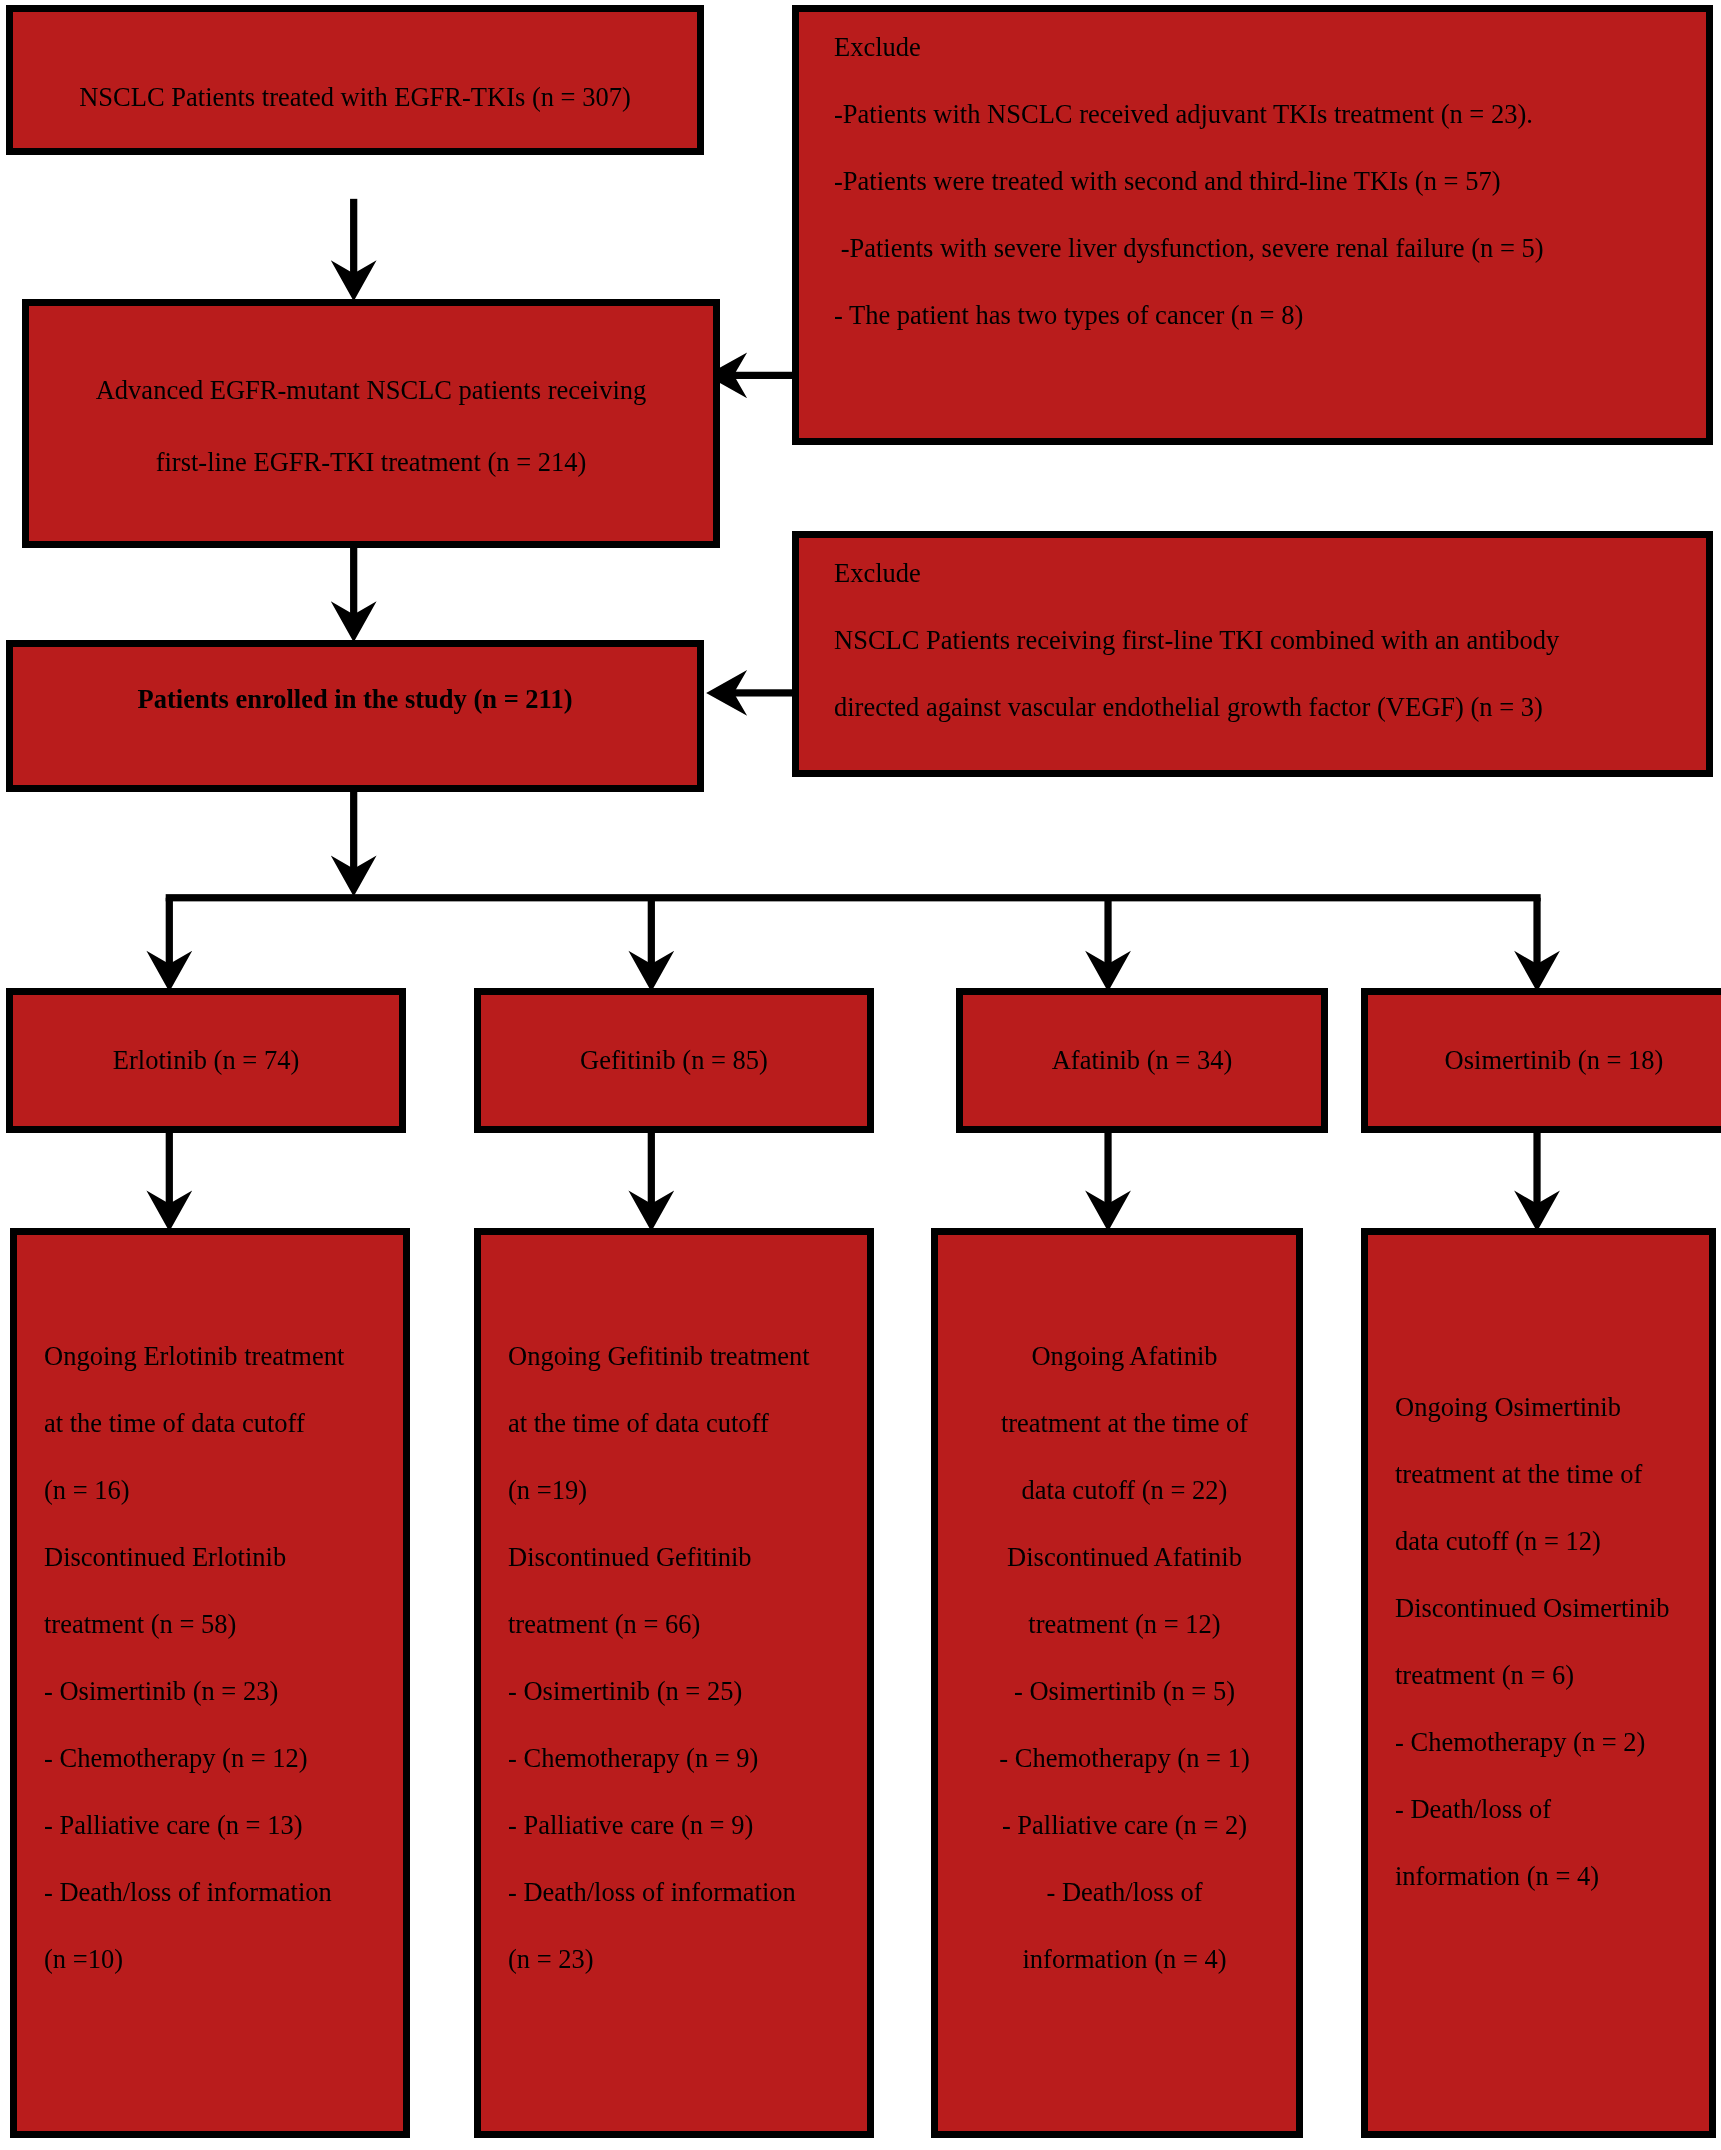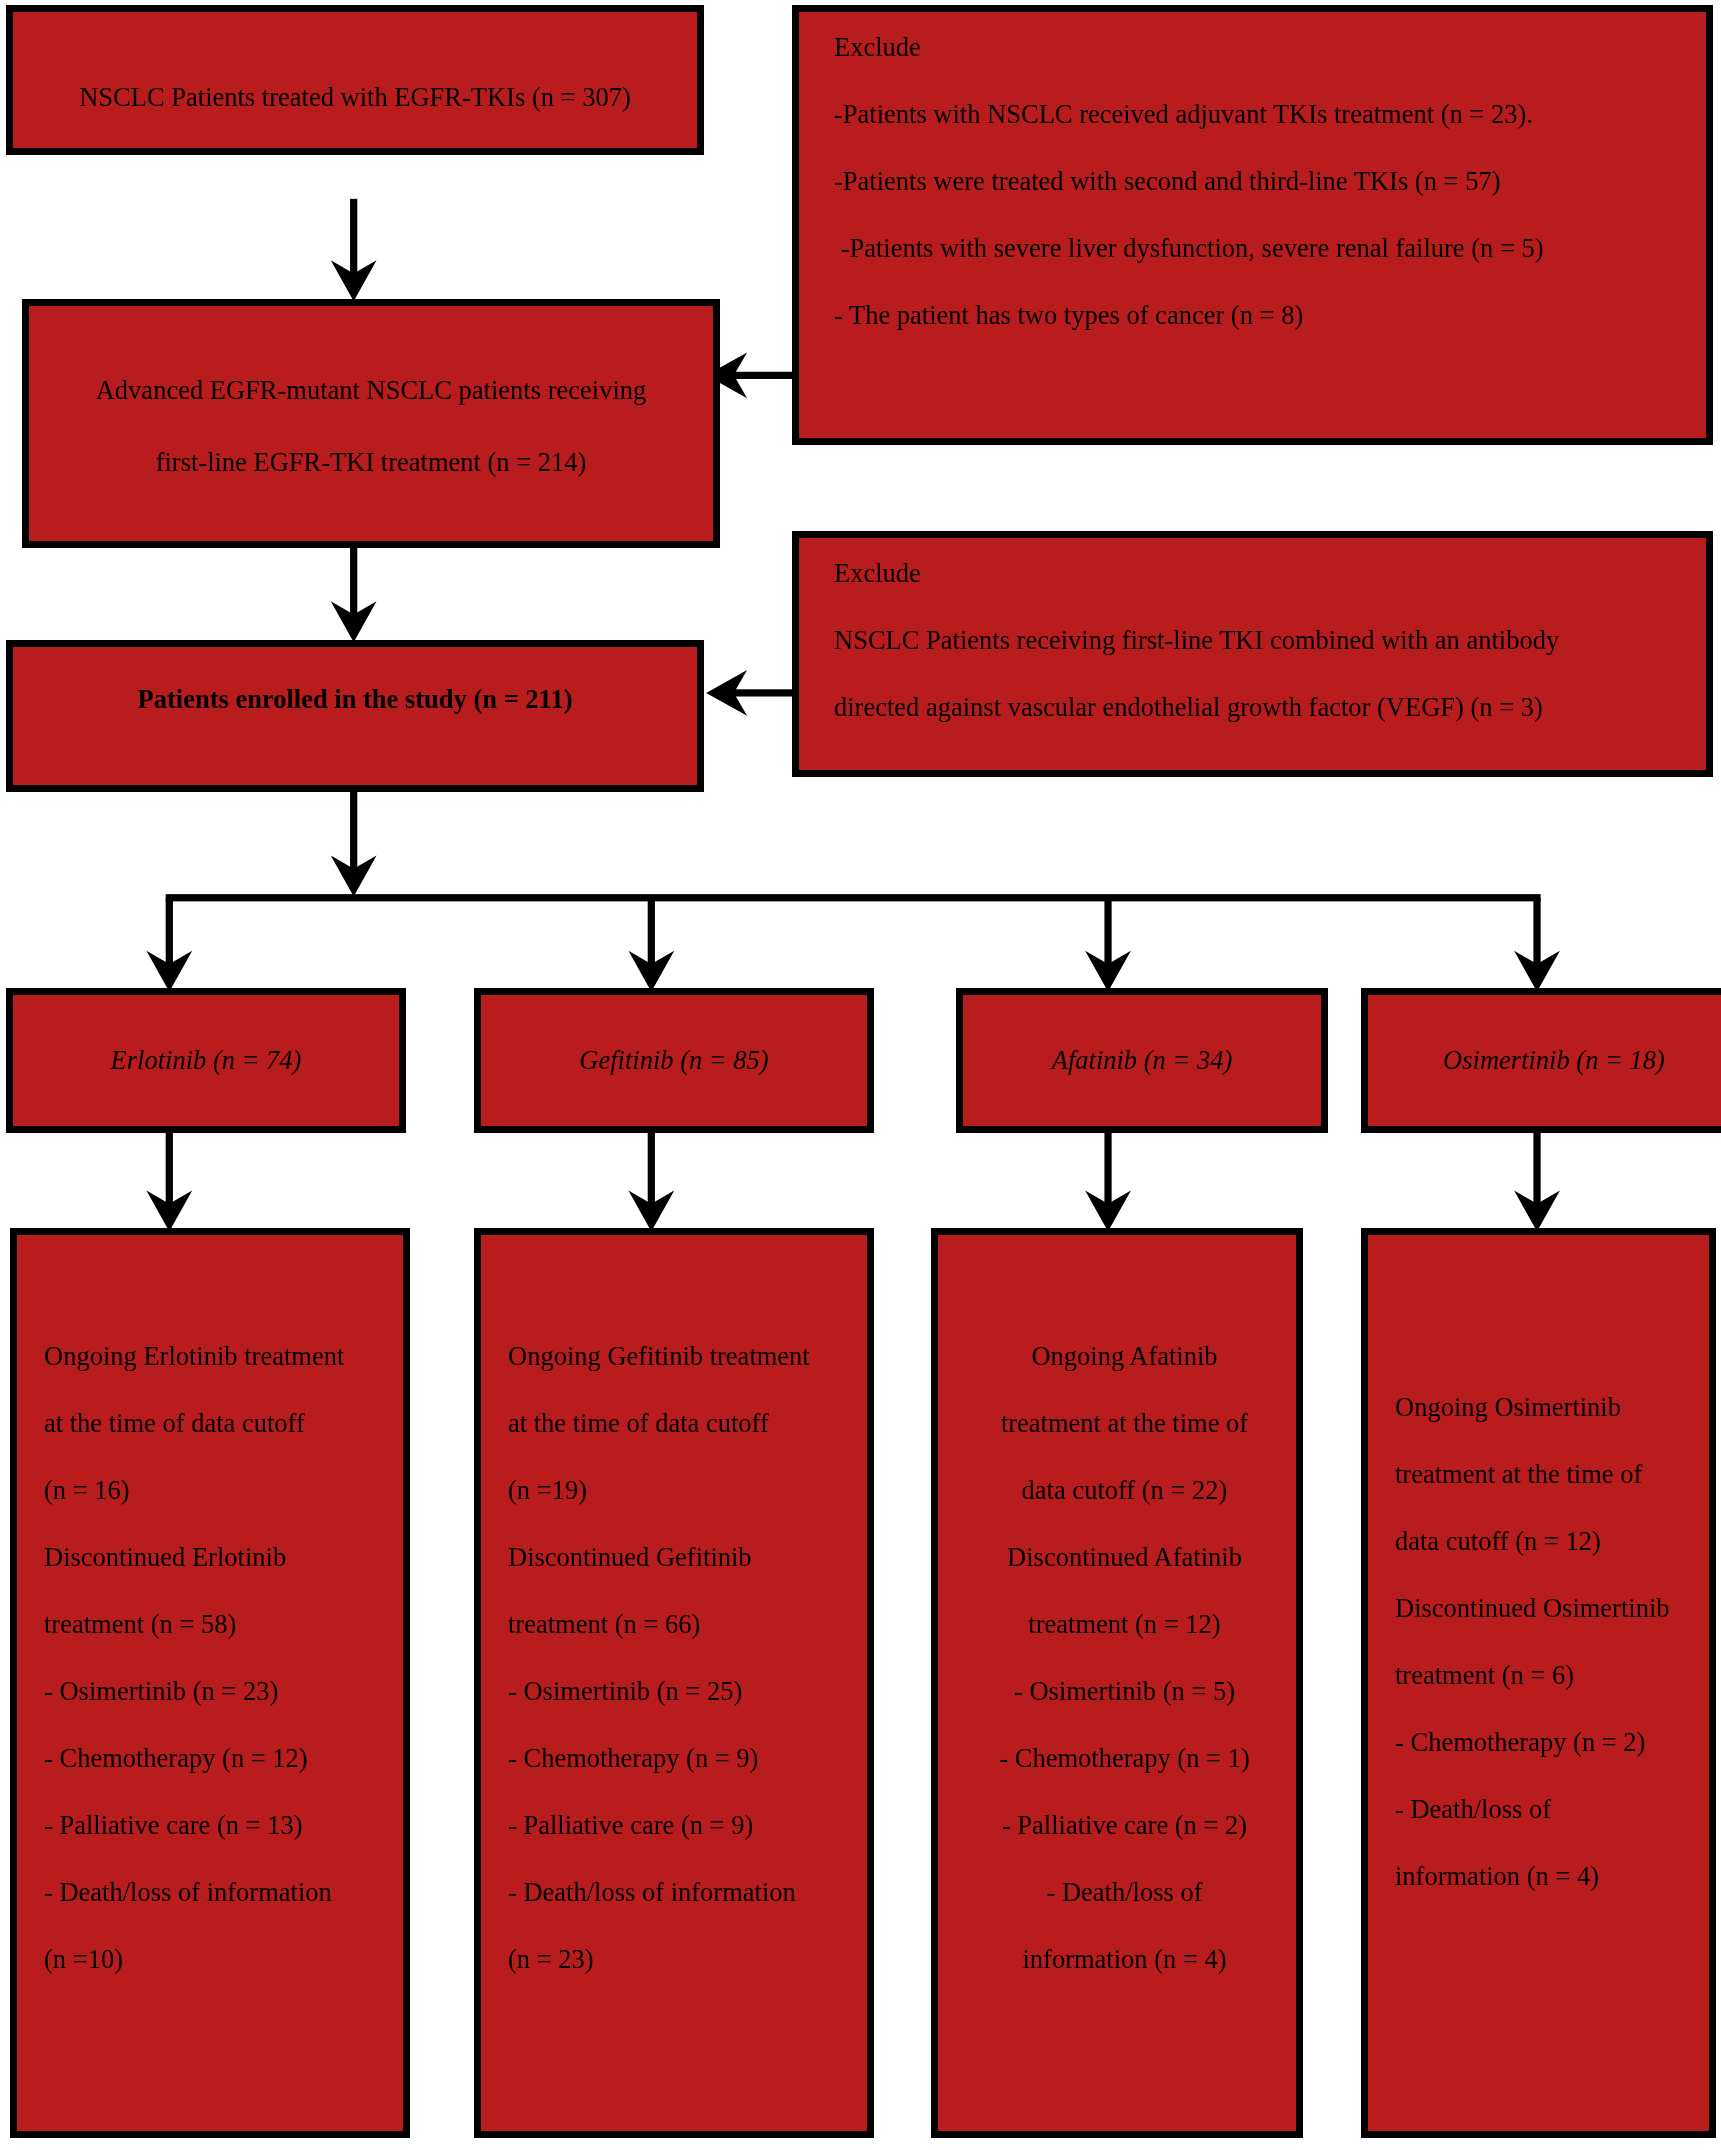--- a/index.html
+++ b/index.html
@@ -41,21 +41,21 @@
   .box-initial   { left: 6px;   top: 4.8px;    width: 698px; height: 150px; padding-top: 52px; }
   .box-firstline { left: 6px;   top: 299px;  width: 698px; height: 249px; padding-top: 48px; margin-left: 16px; }
   .box-firstline .txt { line-height: 72px; }
   .box-enrolled  { left: 6px;   top: 640px; width: 698px; height: 152px; padding-top: 19px; font-weight: bold; }
 
   
   .box-exclude-top { left: 792px; top: 4.8px;   width: 921px; height: 440px; padding: 2.4px 12px 0 35px; }
   .box-exclude-mid { left: 792px; top: 531px; width: 921px; height: 246px; padding: 2.4px 12px 0 35px; }
 
   
-  .hdr { top: 988px; height: 145px; display: flex; align-items: center; justify-content: center; font-style: italic; }
+  .hdr { top: 988px; height: 145px; display: flex; align-items: center; justify-content: center; }
   .hdr-0 { left: 6px;   width: 400px; }
   .hdr-1 { left: 474px;  width: 400px; }
   .hdr-2 { left: 956px; width: 372px; }
   .hdr-3 { left: 1361px; width: 386px; }
 
   
   .det { top: 1228px; height: 910px; padding: 88px 12px 0 27px; }
   .det-0 { left: 10px;   width: 400px; }
   .det-1 { left: 474px;  width: 400px; }
   .det-2 { left: 931px; width: 372px; text-align: center; }

